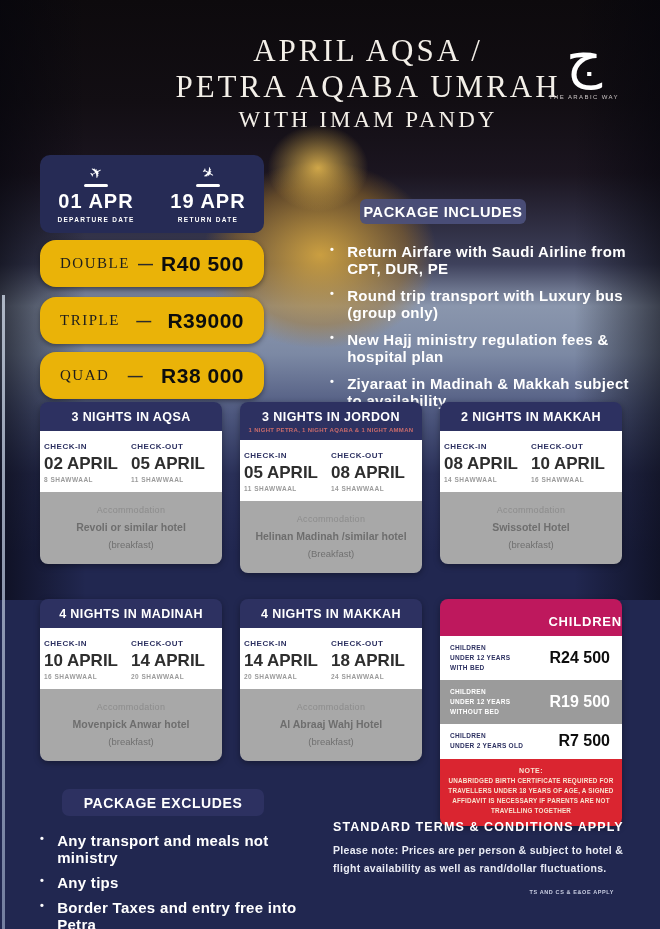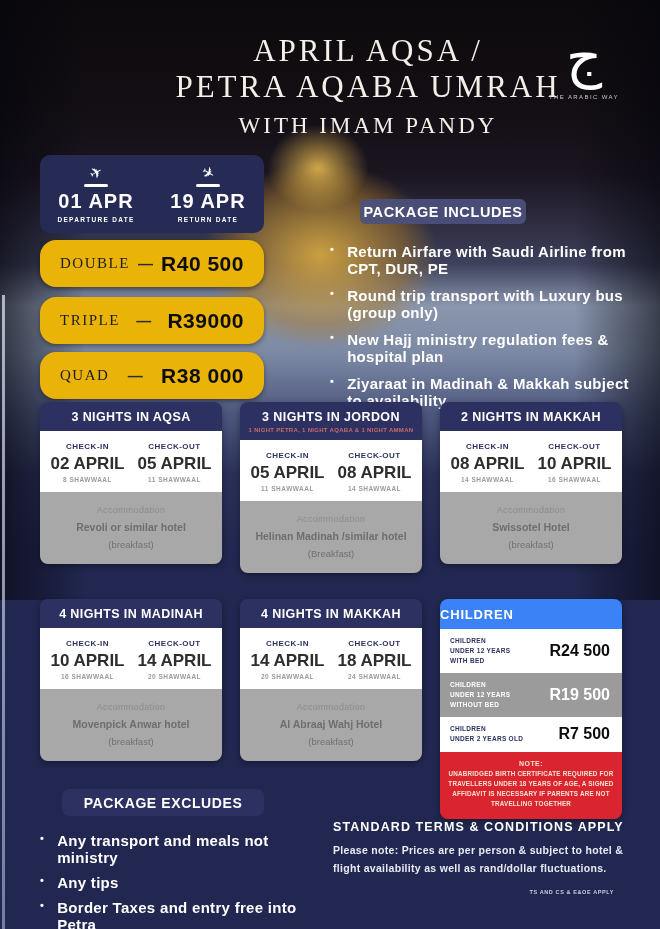--- a/index.html
+++ b/index.html
@@ -21,21 +21,21 @@
         #8a96ad 51%, #7c89a4 59%, #4d577e 69%, #2a3058 79%, #212750 92%, #212750 100%);
   }
   .left-line { position:absolute; left:2px; top:295px; width:3px; height:634px;
     background:linear-gradient(180deg,#ccd6e5,#8794b3); opacity:.8; }
 
   
   .title { position:absolute; left:148px; top:33px; width:440px; text-align:center;
     color:#f3efe8; font-family:"Liberation Serif", serif; }
   .title .t1 { font-size:31px; letter-spacing:3px; }
   .title .t2 { font-size:31px; letter-spacing:3px; margin-top:0; }
-  .title .t3 { font-size:23px; letter-spacing:3px; margin-top:8px; }
+  .title .t3 { font-size:23px; letter-spacing:3px; margin-top:2px; }
   .logo { position:absolute; right:28px; top:26px; width:96px; text-align:center; color:#fff; }
   .logo-glyph { font-size:56px; line-height:62px; font-family:"DejaVu Sans", sans-serif; }
   .logo-caption { font-size:6px; letter-spacing:1.4px; color:#cbc5c5; margin-top:6px; }
 
   
   .dates { position:absolute; left:40px; top:155px; width:224px; height:78px;
     background:#262b55; border-radius:10px; display:flex; color:#fff; }
   .date-col { flex:1; text-align:center; padding-top:9px; }
   .plane { display:inline-block; font-size:15px; line-height:14px;
     font-family:"DejaVu Sans", sans-serif; }
@@ -63,33 +63,33 @@
   .inc-list li::before, .exc-list li::before { content:"•"; margin-right:13px; font-size:11px; }
 
   
   .cards { position:absolute; left:40px; top:402px; width:582px; display:grid;
     grid-template-columns:repeat(3,182px); column-gap:18px; row-gap:26px; align-items:start; }
   .stay { border-radius:8px; overflow:hidden; box-shadow:0 2px 6px rgba(0,0,0,.35); }
   .stay-head { background:#2d3161; text-align:center; padding:8px 3px 7px; }
   .stay-title { color:#fff; font-size:12.5px; font-weight:800; letter-spacing:.4px; }
   .stay-sub { color:#c96b6b; font-size:6px; font-weight:700; letter-spacing:.3px; margin-top:3px; }
   .stay-body { background:#fff; display:flex; padding:11px 4px 9px; }
-  .ci { flex:1; text-align:center; }
+  .ci { flex:1; text-align:left; }
   .ci-label { font-size:8px; font-weight:800; color:#2d3161; letter-spacing:.5px; }
   .ci-date { font-size:17px; font-weight:800; color:#2e2e2e; margin:3px 0 2px; }
   .ci-hijri { font-size:6.5px; font-weight:700; color:#9b9b9b; letter-spacing:.5px; }
   .stay-acc { background:#a8a8a8; text-align:center; padding:13px 6px 14px; }
   .acc-label { font-size:9px; color:#8c8c8c; letter-spacing:.3px; }
   .acc-hotel { font-size:10.5px; font-weight:700; color:#6e6e6e; margin-top:6px; }
   .acc-meals { font-size:9.5px; color:#707070; margin-top:6px; }
 
   
   .children { border-radius:8px; overflow:hidden; box-shadow:0 2px 6px rgba(0,0,0,.35); }
-  .ch-head { background:#3b82f6; color:#fff; text-align:left; font-size:13px; font-weight:800;
-    letter-spacing:.8px; padding:8px 0 7px; }
+  .ch-head { background:#be185d; color:#fff; text-align:right; font-size:13px; font-weight:800;
+    letter-spacing:.8px; padding:15px 0 7px; }
   .ch-row { display:flex; align-items:center; justify-content:space-between; padding:7px 12px 7px 10px; }
   .ch-row.white { background:#fff; }
   .ch-row.gray { background:#9b9b9b; }
   .ch-label { font-size:6.5px; font-weight:800; color:#2d3161; white-space:pre-line;
     line-height:1.55; letter-spacing:.3px; }
   .ch-row.gray .ch-label, .ch-row.gray .ch-price { color:#fff; }
   .ch-price { font-size:16px; font-weight:800; color:#0d0d0d; }
   .ch-note { background:#da2530; text-align:center; color:#f8e3cf; padding:8px 8px 10px; }
   .ch-note-title { font-size:7px; font-weight:800; letter-spacing:.4px; }
   .ch-note-text { font-size:6.3px; font-weight:700; line-height:1.6; letter-spacing:.2px; margin-top:2px; }

